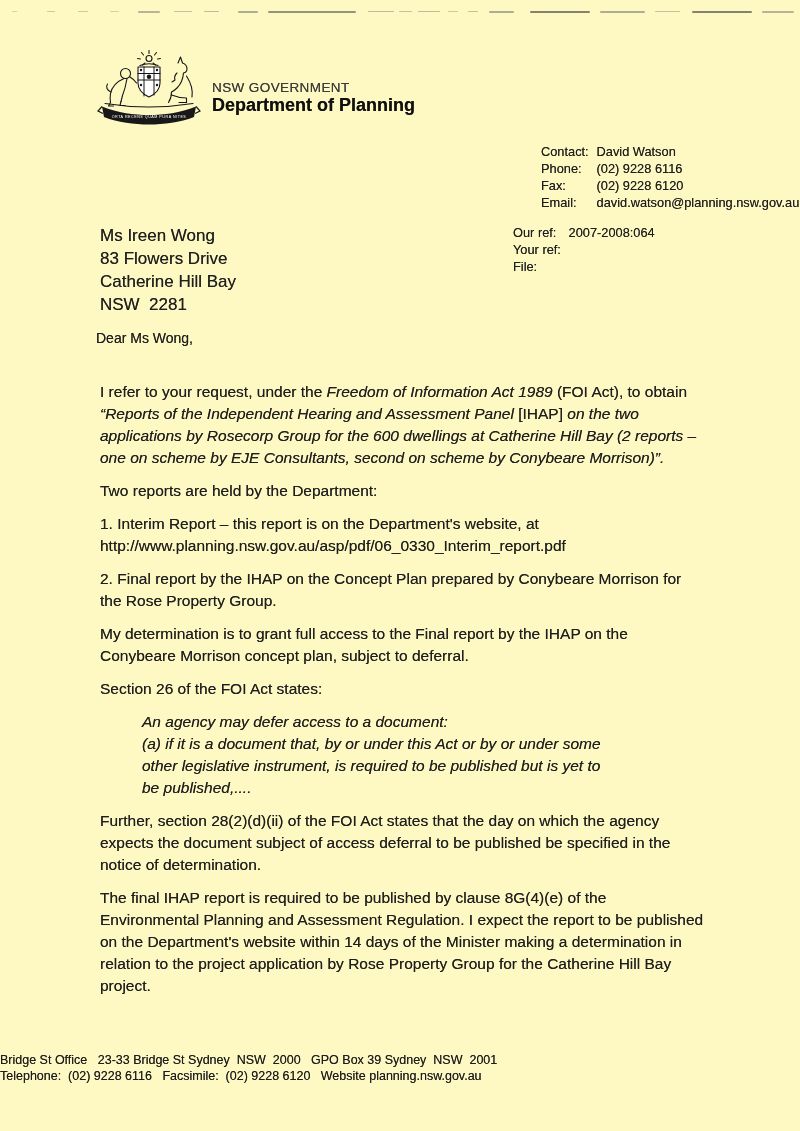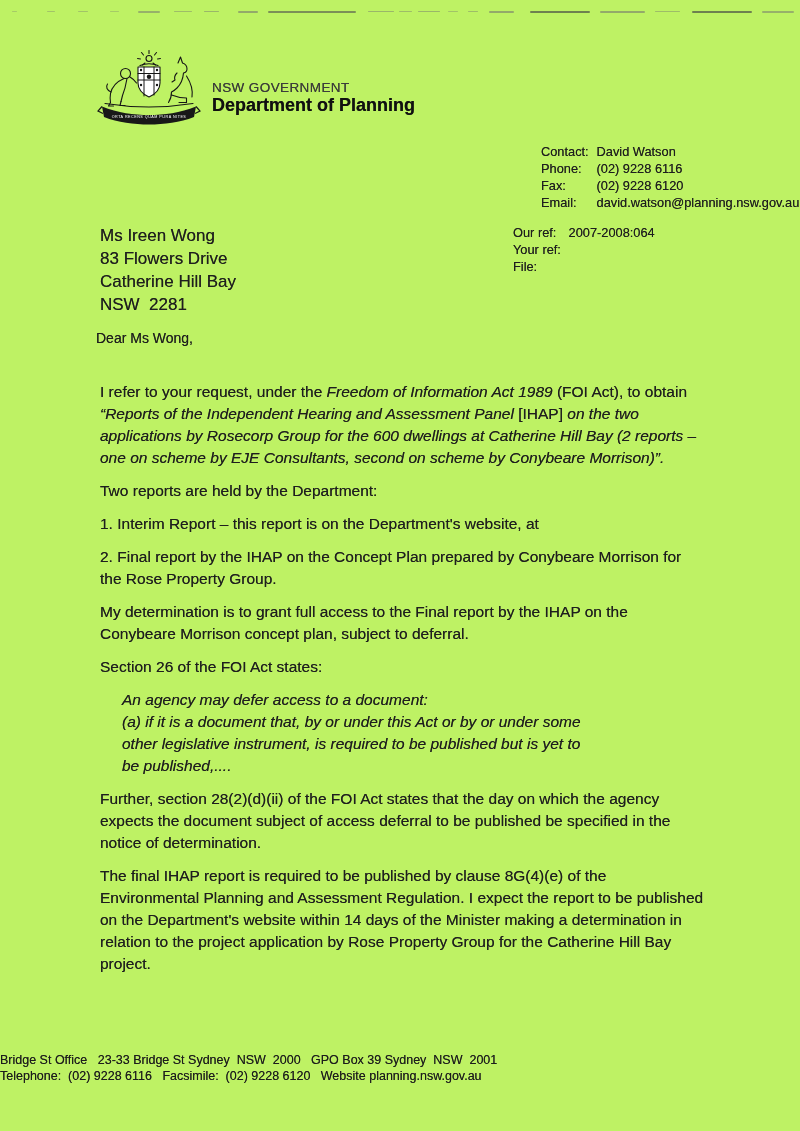--- a/index.html
+++ b/index.html
@@ -1,20 +1,20 @@
 <!DOCTYPE html>
 <html><head>
 <meta charset="utf-8">
 <style>
   * { margin:0; padding:0; box-sizing:border-box; }
   html,body { background:#ffffff; }
   .page {
     position:relative;
     width:800px; height:1131px;
-    background:#bef264;
+    background:#fef9c3;
     font-family:"Liberation Sans","DejaVu Sans",sans-serif;
     color:#1e1e1e;
     overflow:hidden;
     text-shadow:0 0 .35px rgba(30,30,30,.75);
   }
 
   
   .artifacts { position:absolute; top:9px; left:0; width:800px; height:8px; }
   .artifacts i { position:absolute; top:2px; display:block; background:#6f6f6f; border-radius:1px; }
 
@@ -30,21 +30,21 @@
   .info-row .val { display:inline-block; }
 
   
   .recipient { position:absolute; left:100px; top:224px; font-size:17px; line-height:23px; }
 
   .salutation { position:absolute; left:96px; top:330px; font-size:14px; }
 
   
   .letter-body { position:absolute; left:100px; top:381px; width:700px; }
   .letter-body p { font-size:15.5px; line-height:22px; margin:0 0 11px 0; }
-  .letter-body p.quote { margin-left:22px; margin-top:3px; }
+  .letter-body p.quote { margin-left:42px; margin-top:3px; }
 
   
   .page-footer { position:absolute; left:0; top:1052px; width:800px; font-size:12.5px; line-height:16px; color:#1c1c1c; }
 </style>
 </head>
 <body>
 
 <div class="page">
 
   <div class="artifacts">
@@ -150,21 +150,21 @@
       <span class="lbl">File:</span>
       <span class="val"></span>
     </div>
   </div>
 
   <div class="salutation">Dear Ms Wong,</div>
 
   <div class="letter-body">
     <p><span>I refer to your request, under the </span><span style="font-style: italic;">Freedom of Information Act 1989</span><span> (FOI Act), to obtain</span><br><span style="font-style: italic;">“Reports of the Independent Hearing and Assessment Panel</span><span> [IHAP] </span><span style="font-style: italic;">on the two</span><br><span style="font-style: italic;">applications by Rosecorp Group for the 600 dwellings at Catherine Hill Bay (2 reports –</span><br><span style="font-style: italic;">one on scheme by EJE Consultants, second on scheme by Conybeare Morrison)”.</span></p>
     <p>Two reports are held by the Department:</p>
-    <p><span>1. Interim Report – this report is on the Department's website, at</span><br></p>
+    <p><span>1. Interim Report – this report is on the Department's website, at</span><br><span>http://www.planning.nsw.gov.au/asp/pdf/06_0330_Interim_report.pdf</span></p>
     <p><span>2. Final report by the IHAP on the Concept Plan prepared by Conybeare Morrison for</span><br><span>the Rose Property Group.</span></p>
     <p><span>My determination is to grant full access to the Final report by the IHAP on the</span><br><span>Conybeare Morrison concept plan, subject to deferral.</span></p>
     <p>Section 26 of the FOI Act states:</p>
     <p class="quote"><span style="font-style: italic;">An agency may defer access to a document:</span><br><span style="font-style: italic;">(a) if it is a document that, by or under this Act or by or under some</span><br><span style="font-style: italic;">other legislative instrument, is required to be published but is yet to</span><br><span style="font-style: italic;">be published,....</span></p>
     <p><span>Further, section 28(2)(d)(ii) of the FOI Act states that the day on which the agency</span><br><span>expects the document subject of access deferral to be published be specified in the</span><br><span>notice of determination.</span></p>
     <p><span>The final IHAP report is required to be published by clause 8G(4)(e) of the</span><br><span>Environmental Planning and Assessment Regulation. I expect the report to be published</span><br><span>on the Department's website within 14 days of the Minister making a determination in</span><br><span>relation to the project application by Rose Property Group for the Catherine Hill Bay</span><br><span>project.</span></p>
   </div>
 
   <div class="page-footer">
     <div>Bridge St Office&nbsp;&nbsp; 23-33 Bridge St Sydney&nbsp; NSW&nbsp; 2000&nbsp;&nbsp; GPO Box 39 Sydney&nbsp; NSW&nbsp; 2001</div>

